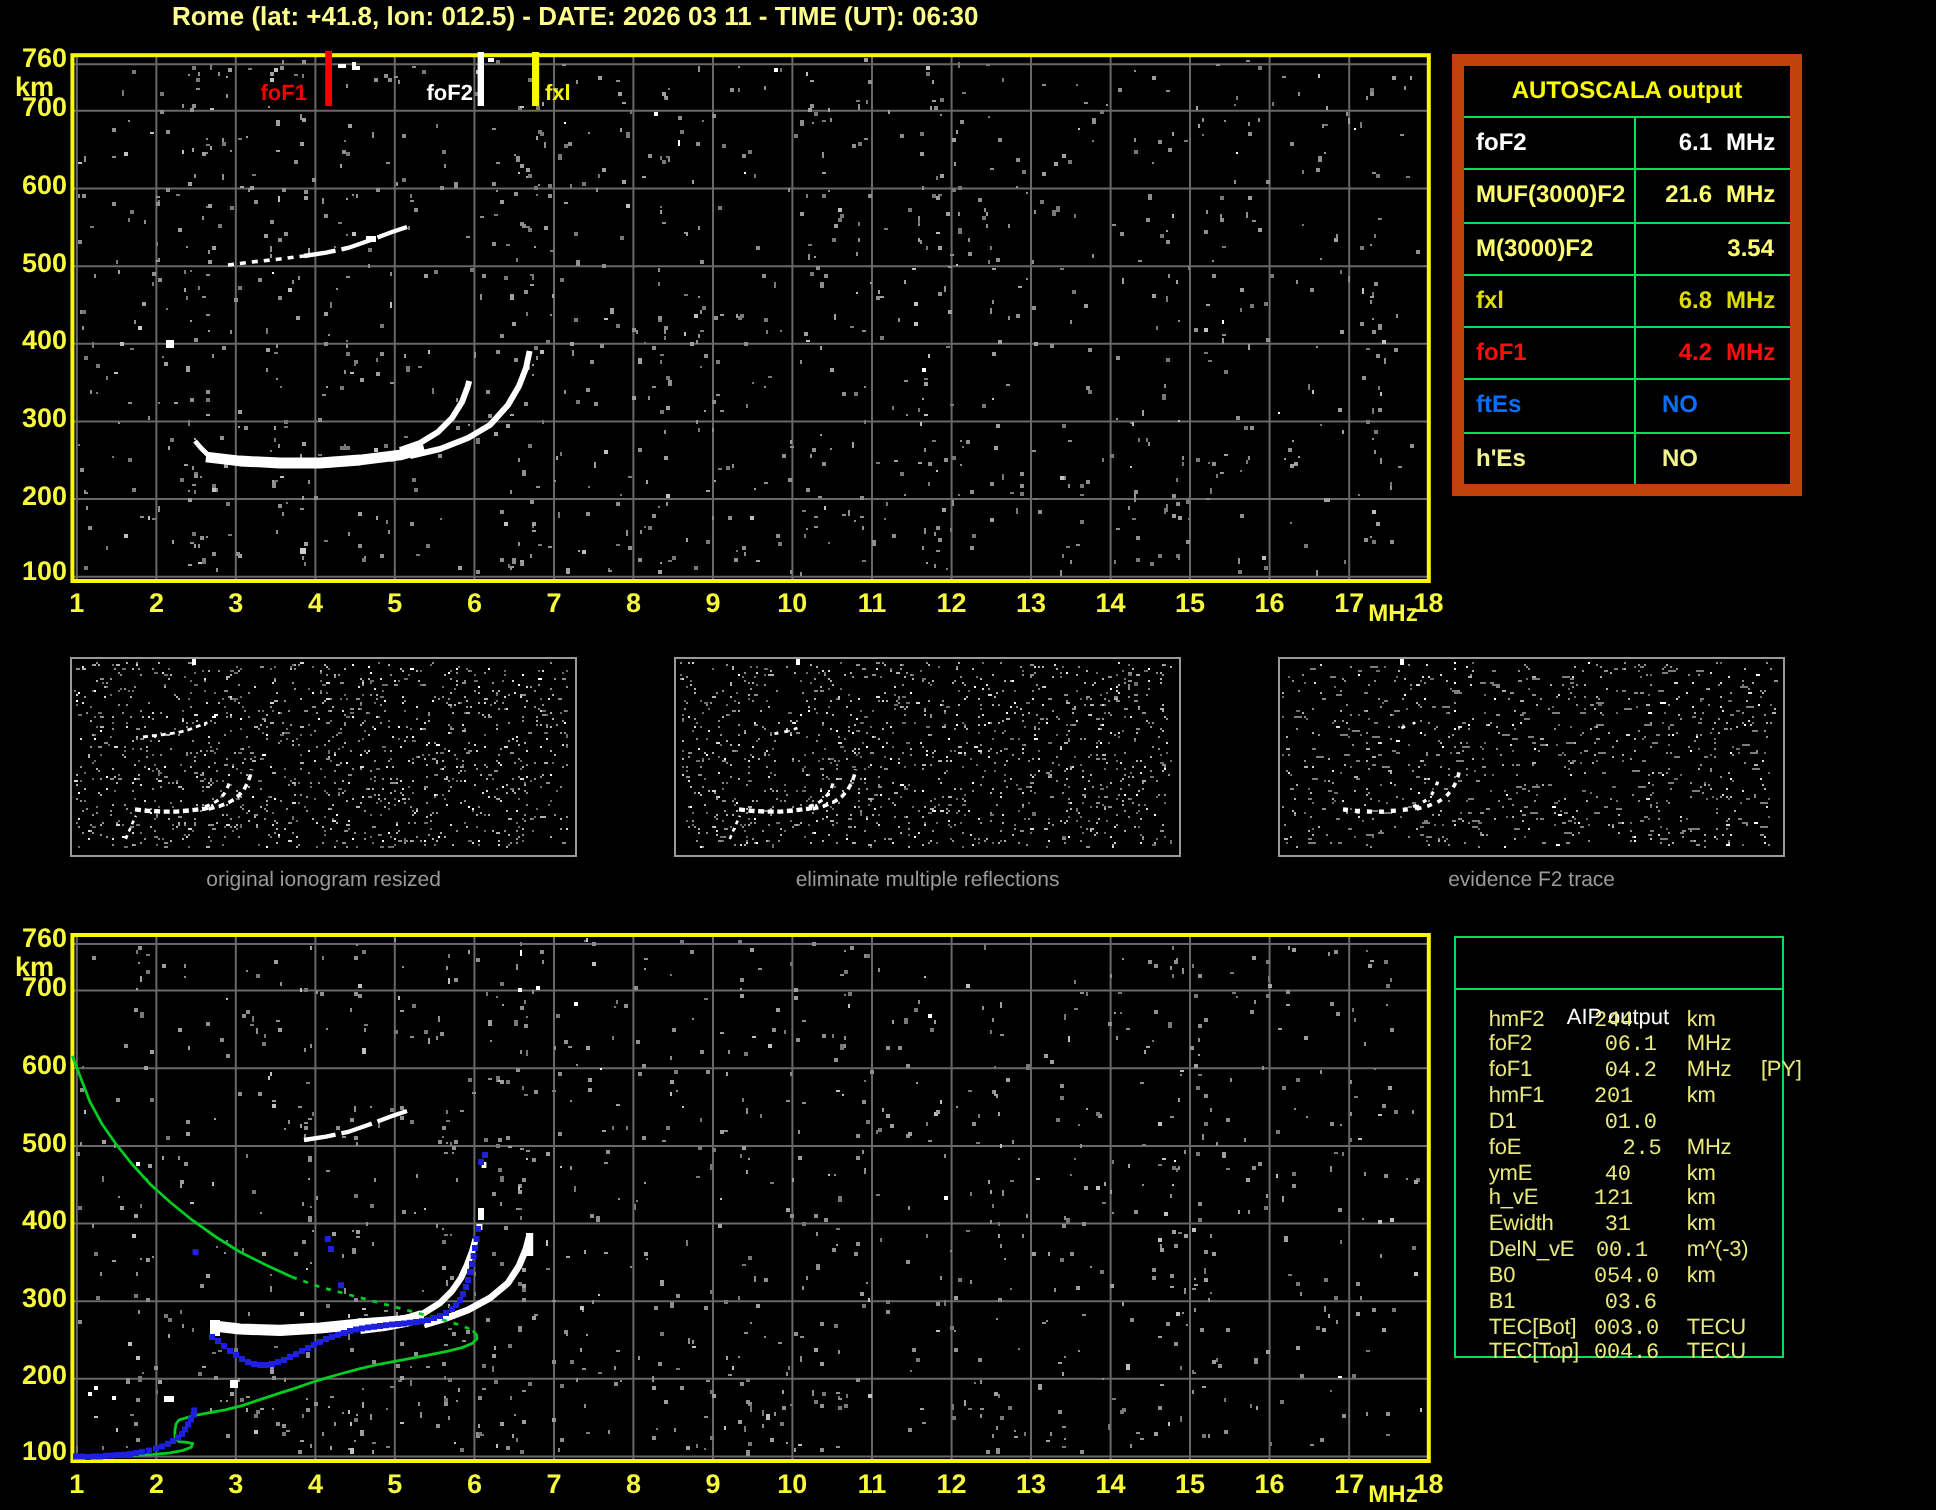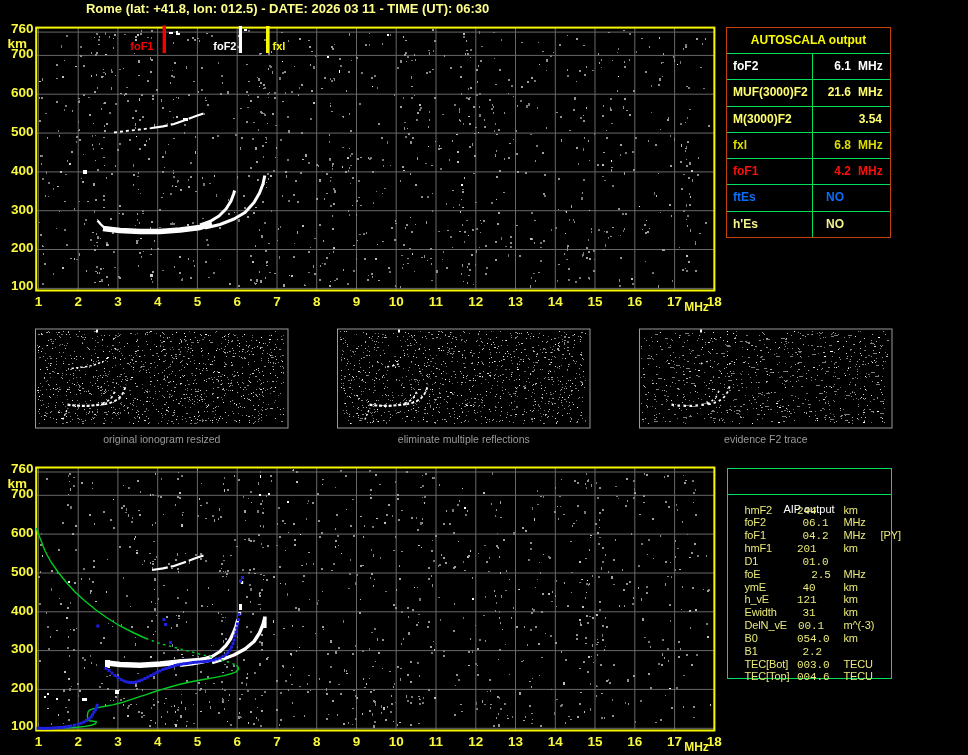--- a/index.html
+++ b/index.html
@@ -1,15 +1,15 @@
 <!DOCTYPE html>
 <html><head><meta charset="utf-8"><style>
 html,body{margin:0;padding:0;background:#000;width:968px;height:755px;overflow:hidden;}
 body{position:relative;font-family:"Liberation Sans",sans-serif;}
-#auto{position:absolute;left:726px;top:27px;width:163px;border:1px solid #c2410c;
+#auto{position:absolute;left:726px;top:27px;width:163px;border:6px solid #c2410c;
  font-weight:bold;font-size:12px;}
 #auto-t{height:25px;line-height:25.5px;text-align:center;color:#fcfc00;border-bottom:1px solid #00de5a;}
 .tr{height:25.3px;display:flex;border-bottom:1px solid #00de5a;}
 .tr:last-child{border-bottom:none;}
 .lc{width:79px;border-right:1px solid #00de5a;padding-left:6px;line-height:25.5px;box-sizing:content-box;}
 .vc{flex:1;display:flex;line-height:25.5px;padding-right:8px;}
 .un{width:24px;text-align:left;margin-left:7px;}
 #aipbox{position:absolute;left:727px;top:467.8px;width:162.5px;height:209.5px;border:1px solid #00de5a;}
 #aip-t{position:absolute;left:727px;top:475px;width:164px;text-align:center;color:#fff;font-size:11px;margin-top:28px;}
 #aip-body{position:absolute;left:732.4px;top:503.6px;width:235px;font-size:11px;color:#e9e97b;letter-spacing:-0.1px;}
@@ -224,16 +224,16 @@
     <div class="ar"><span class="al">foF2</span><span class="av" style="padding-left:5.4px">06.1</span><span class="au">MHz</span></div>
     <div class="ar"><span class="al">foF1</span><span class="av" style="padding-left:5.4px">04.2</span><span class="au">MHz&nbsp;&nbsp;&nbsp;&nbsp;&nbsp;[PY]</span></div>
     <div class="ar"><span class="al">hmF1</span><span class="av" style="padding-left:0px">201</span><span class="au">km</span></div>
     <div class="ar"><span class="al">D1</span><span class="av" style="padding-left:5.4px">01.0</span><span class="au"></span></div>
     <div class="ar"><span class="al">foE</span><span class="av" style="padding-left:14.3px">2.5</span><span class="au">MHz</span></div>
     <div class="ar"><span class="al">ymE</span><span class="av" style="padding-left:5.4px">40</span><span class="au">km</span></div>
     <div class="ar"><span class="al">h_vE</span><span class="av" style="padding-left:0px">121</span><span class="au">km</span></div>
     <div class="ar"><span class="al">Ewidth</span><span class="av" style="padding-left:5.4px">31</span><span class="au">km</span></div>
     <div class="ar"><span class="al">DelN_vE</span><span class="av" style="padding-left:1px">00.1</span><span class="au">m^(-3)</span></div>
     <div class="ar"><span class="al">B0</span><span class="av" style="padding-left:0px">054.0</span><span class="au">km</span></div>
-    <div class="ar"><span class="al">B1</span><span class="av" style="padding-left:5.4px">2.2</span><span class="au"></span></div>
+    <div class="ar"><span class="al">B1</span><span class="av" style="padding-left:5.4px">03.6</span><span class="au"></span></div>
     <div class="ar"><span class="al">TEC[Bot]</span><span class="av" style="padding-left:0px">003.0</span><span class="au">TECU</span></div>
     <div class="ar"><span class="al">TEC[Top]</span><span class="av" style="padding-left:0px">004.6</span><span class="au">TECU</span></div>
   </div>
 <div id="aipline"></div>
 </body></html>

